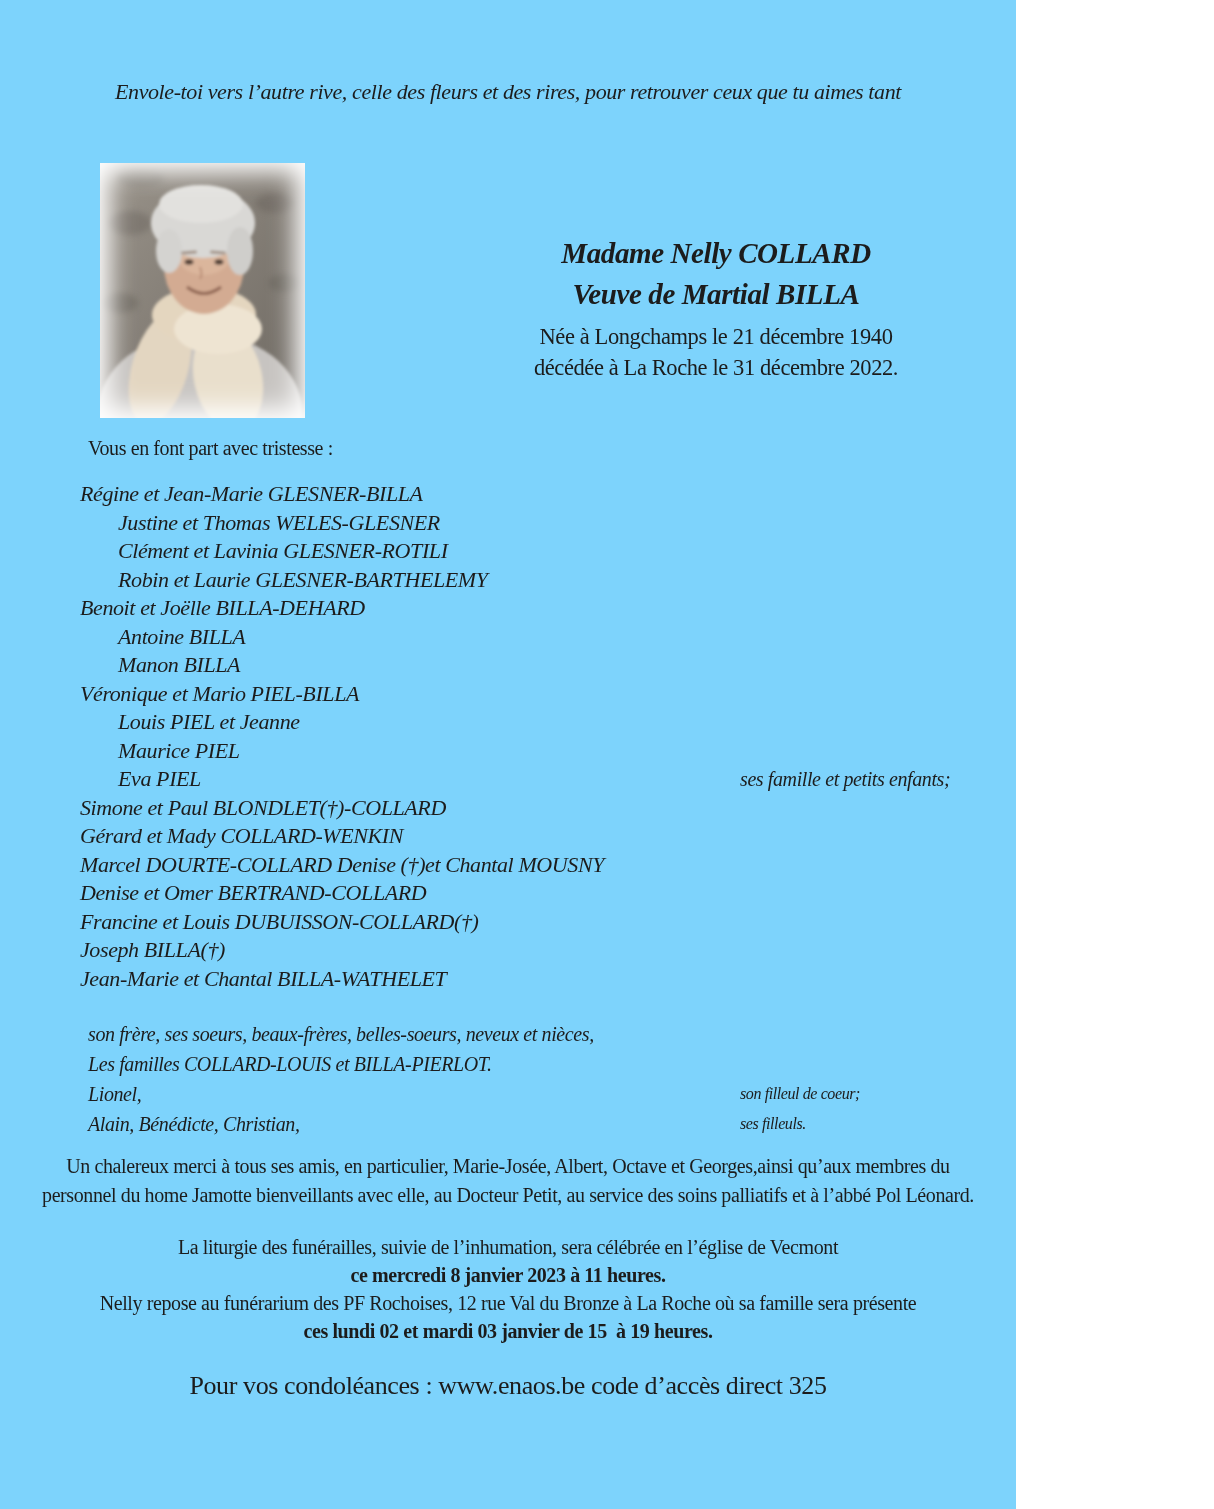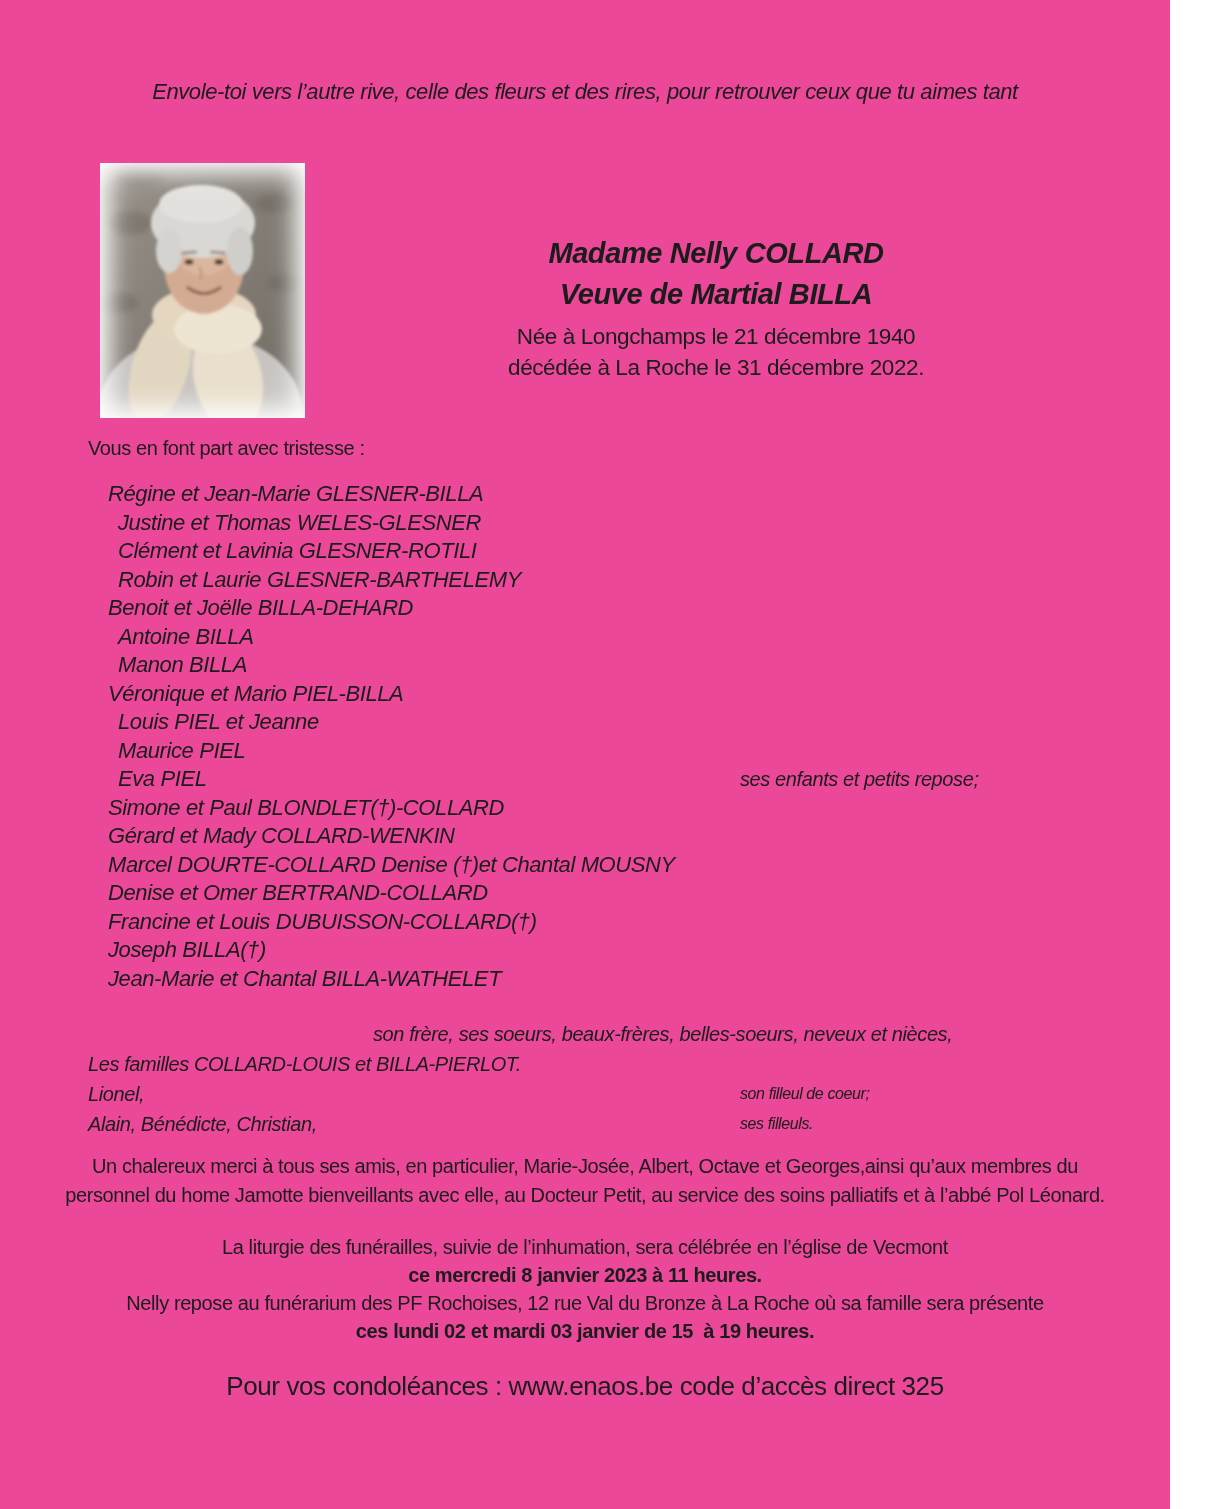--- a/index.html
+++ b/index.html
@@ -1,42 +1,42 @@
 <!DOCTYPE html>
 <html><head>
 <meta charset="utf-8">
 <style>
   html,body{margin:0;padding:0;background:#ffffff;}
   .page{
-    position:relative;width:1170px;height:1509px;background:#ec4899;
-    font-family:Liberation Sans, sans-serif;
+    position:relative;width:1016px;height:1509px;background:#7dd3fc;
+    font-family:Liberation Serif, serif;
     color:#1c1c1c;letter-spacing:-0.4px;overflow:hidden;
   }
   .quote{
     position:absolute;top:79px;left:0;width:100%;text-align:center;
     font-style:italic;font-size:22px;white-space:nowrap;
   }
   .photo{position:absolute;left:100px;top:163px;width:205px;height:255px;}
   .title-block{position:absolute;left:300px;top:233px;width:832px;text-align:center;}
   .t1{font-weight:bold;font-style:italic;font-size:29px;line-height:41px;white-space:nowrap;}
   .t2{font-size:22.5px;line-height:31px;white-space:nowrap;}
   .t2.gap{margin-top:6px;}
   .intro{position:absolute;left:88px;top:437px;font-size:20px;white-space:nowrap;}
   .family-list{position:absolute;left:0;top:480px;width:100%;}
   .fam-row{
-    position:relative;height:28.5px;line-height:28.5px;padding-left:108px;
+    position:relative;height:28.5px;line-height:28.5px;padding-left:80px;
     font-style:italic;font-size:22px;white-space:nowrap;
   }
   .fam-row.ind{padding-left:118px;}
   .annot{position:absolute;left:740px;top:0;font-style:italic;}
   .annot-sm{font-size:20px;line-height:28.5px;}
   .relatives{position:absolute;left:0;top:1019px;width:100%;font-style:italic;font-size:20px;}
   .rel-row{position:relative;height:30px;line-height:30px;padding-left:88px;white-space:nowrap;}
   .rel-row .annot{font-size:16px;line-height:30px;}
-  .rel-indent{margin-left:285px;}
+  .rel-indent{}
   .thanks{position:absolute;left:0;top:1152px;width:100%;text-align:center;font-size:20px;line-height:29px;}
   .thanks div{white-space:nowrap;}
   .ceremony{position:absolute;left:0;top:1233px;width:100%;text-align:center;font-size:20px;line-height:28px;}
   .ceremony div{white-space:nowrap;}
   .bold{font-weight:bold;}
   .pre{white-space:pre !important;}
   .condolences{position:absolute;left:0;top:1371px;width:100%;text-align:center;font-size:26px;white-space:nowrap;}
 </style>
 </head>
 <body>
@@ -107,21 +107,21 @@
       <div class="fam-row"><span>Régine et Jean-Marie GLESNER-BILLA</span></div>
       <div class="fam-row ind"><span>Justine et Thomas WELES-GLESNER</span></div>
       <div class="fam-row ind"><span>Clément et Lavinia GLESNER-ROTILI</span></div>
       <div class="fam-row ind"><span>Robin et Laurie GLESNER-BARTHELEMY</span></div>
       <div class="fam-row"><span>Benoit et Joëlle BILLA-DEHARD</span></div>
       <div class="fam-row ind"><span>Antoine BILLA</span></div>
       <div class="fam-row ind"><span>Manon BILLA</span></div>
       <div class="fam-row"><span>Véronique et Mario PIEL-BILLA</span></div>
       <div class="fam-row ind"><span>Louis PIEL et Jeanne</span></div>
       <div class="fam-row ind"><span>Maurice PIEL</span></div>
-      <div class="fam-row ind"><span>Eva PIEL</span><span class="annot annot-sm">ses enfants et petits repose;</span></div>
+      <div class="fam-row ind"><span>Eva PIEL</span><span class="annot annot-sm">ses famille et petits enfants;</span></div>
       <div class="fam-row"><span>Simone et Paul BLONDLET(†)-COLLARD</span></div>
       <div class="fam-row"><span>Gérard et Mady COLLARD-WENKIN</span></div>
       <div class="fam-row"><span>Marcel DOURTE-COLLARD Denise (†)et Chantal MOUSNY</span></div>
       <div class="fam-row"><span>Denise et Omer BERTRAND-COLLARD</span></div>
       <div class="fam-row"><span>Francine et Louis DUBUISSON-COLLARD(†)</span></div>
       <div class="fam-row"><span>Joseph BILLA(†)</span></div>
       <div class="fam-row"><span>Jean-Marie et Chantal BILLA-WATHELET</span></div>
     </div>
 
   <div class="relatives">

